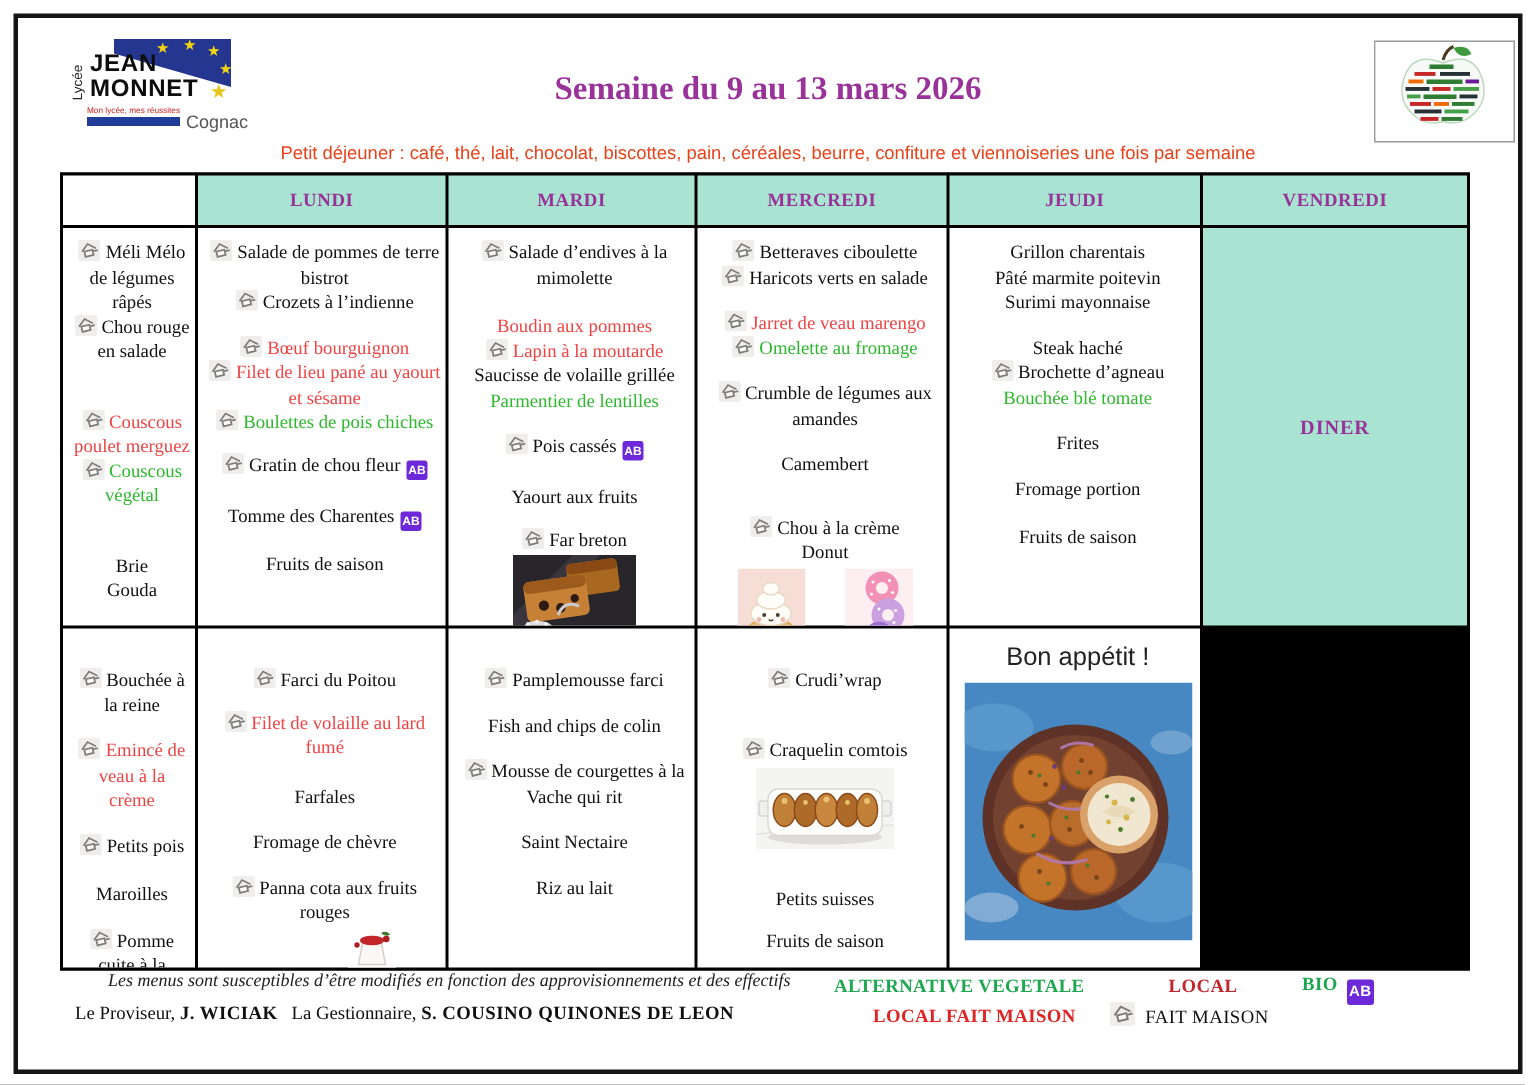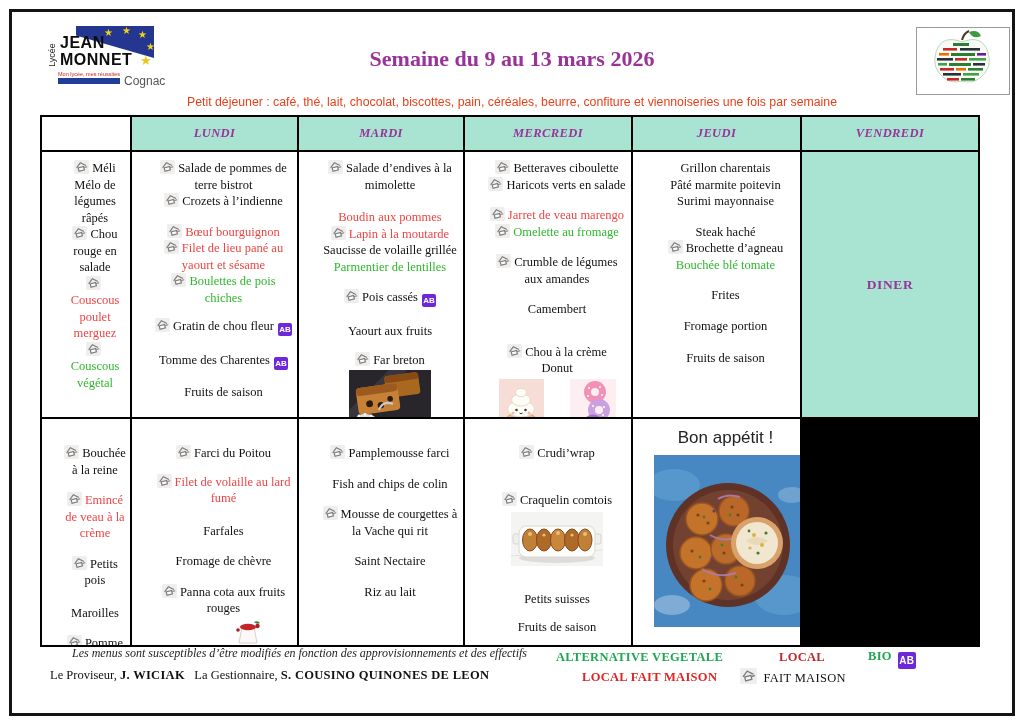--- a/index.html
+++ b/index.html
@@ -22,23 +22,23 @@
 
   
   .menu-table{position:absolute;left:40px;top:115px;display:grid;
       grid-template-columns:88px 165px 164px 166px 167px 176px;
       grid-template-rows:33px 265px 226px;
       gap:2px;background:#000;border:2px solid #000;}
   .cell{background:#fff;overflow:hidden;}
   .corner{background:#fff;}
   .day-header,.meal-label{background:#a9e4d3;display:flex;align-items:center;justify-content:center;
       color:#993399;font-weight:bold;}
-  .day-header{font-size:12.5px;letter-spacing:.4px;font-style:italic;}
+  .day-header{font-size:12.5px;letter-spacing:.4px;}
   .meal-label{font-size:13.5px;letter-spacing:.6px;}
-  .menu-cell{padding:8px 3px 0 21px;text-align:center;font-size:12.5px;line-height:16.5px;}
+  .menu-cell{padding:8px 3px 0 7px;text-align:center;font-size:12.5px;line-height:16.5px;}
   .mi{position:relative;}
   .mi.red{color:#ef4444;}
   .mi.green{color:#2eb82e;}
   .mi.bon{font-family:"Liberation Sans",sans-serif;font-size:17px;line-height:22px;color:#222;}
   .fm{display:inline-block;vertical-align:-2px;margin-right:3px;}
   .fm svg{display:block;}
   .ab-badge{display:inline-block;background:#6d28d9;color:#fff;font-family:"Liberation Sans",sans-serif;
       font-weight:bold;font-size:8px;width:14px;height:13px;line-height:13px;border-radius:2px;
       text-align:center;vertical-align:-2px;margin-left:4px;}
   .ab-badge.lg{width:18px;height:17px;line-height:17px;font-size:10px;vertical-align:-4px;margin-left:6px;}
@@ -129,21 +129,21 @@
     </g>
   </svg></span><span>Méli Mélo de légumes râpés</span></div>
       <div class="mi"><span class="fm"><svg width="15" height="14" viewBox="0 0 20 19" xmlns="http://www.w3.org/2000/svg">
     <rect x="0" y="0" width="20" height="19" rx="2" fill="#efeeec"></rect>
     <g transform="rotate(-14 10 10)" stroke="#7d7d7d" stroke-width="1.6" fill="none">
       <path d="M3.5 9 L10 3.5 L16.5 9"></path>
       <rect x="5.5" y="9.5" width="7.5" height="4.8" fill="#fbfbfb"></rect>
       <path d="M13.5 11 h4.2"></path>
     </g>
   </svg></span><span>Chou rouge en salade</span></div>
-      <div class="mi red" style=""><span class="fm"><svg width="15" height="14" viewBox="0 0 20 19" xmlns="http://www.w3.org/2000/svg">
+      <div class="mi red" style="margin-top: 30px;"><span class="fm"><svg width="15" height="14" viewBox="0 0 20 19" xmlns="http://www.w3.org/2000/svg">
     <rect x="0" y="0" width="20" height="19" rx="2" fill="#efeeec"></rect>
     <g transform="rotate(-14 10 10)" stroke="#7d7d7d" stroke-width="1.6" fill="none">
       <path d="M3.5 9 L10 3.5 L16.5 9"></path>
       <rect x="5.5" y="9.5" width="7.5" height="4.8" fill="#fbfbfb"></rect>
       <path d="M13.5 11 h4.2"></path>
     </g>
   </svg></span><span>Couscous poulet merguez</span></div>
       <div class="mi green"><span class="fm"><svg width="15" height="14" viewBox="0 0 20 19" xmlns="http://www.w3.org/2000/svg">
     <rect x="0" y="0" width="20" height="19" rx="2" fill="#efeeec"></rect>
     <g transform="rotate(-14 10 10)" stroke="#7d7d7d" stroke-width="1.6" fill="none">

